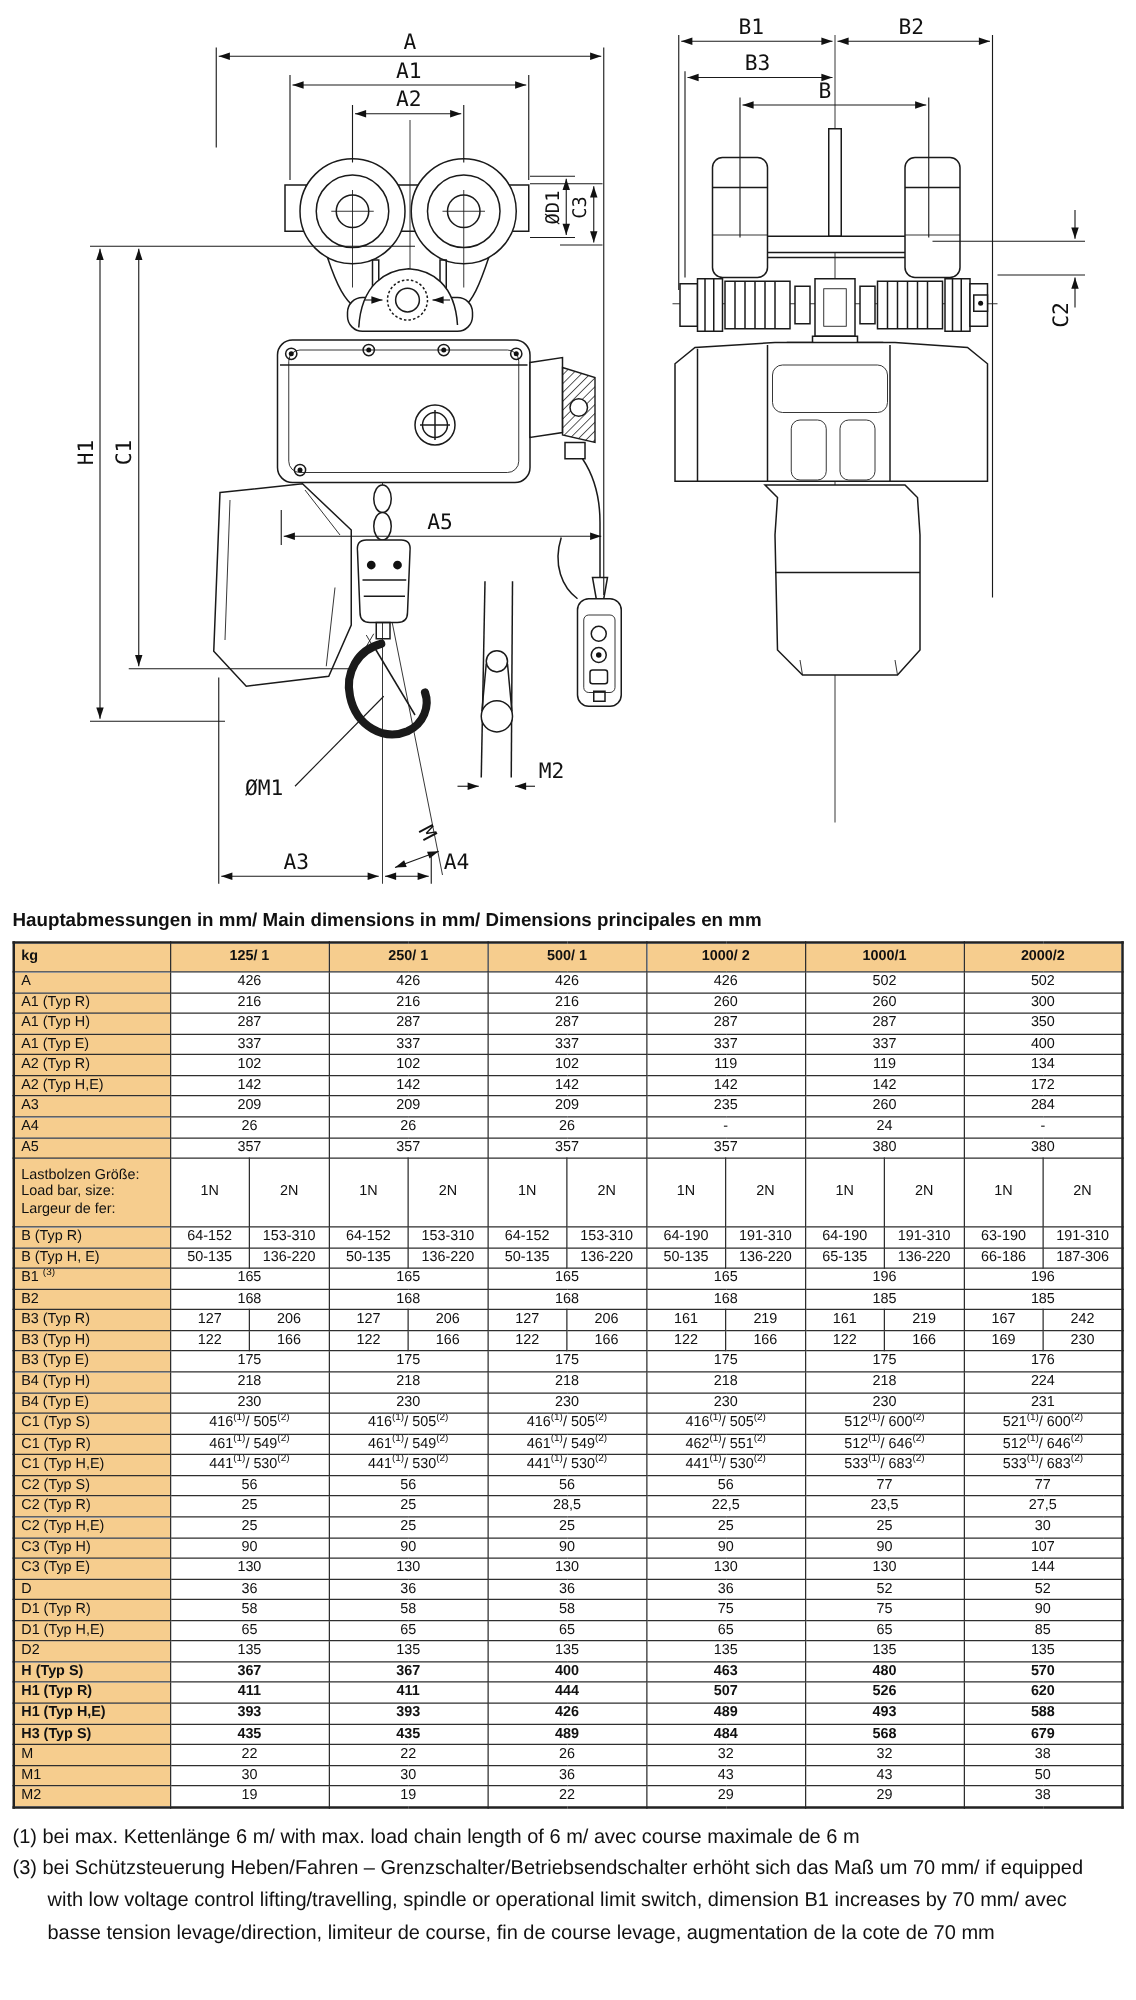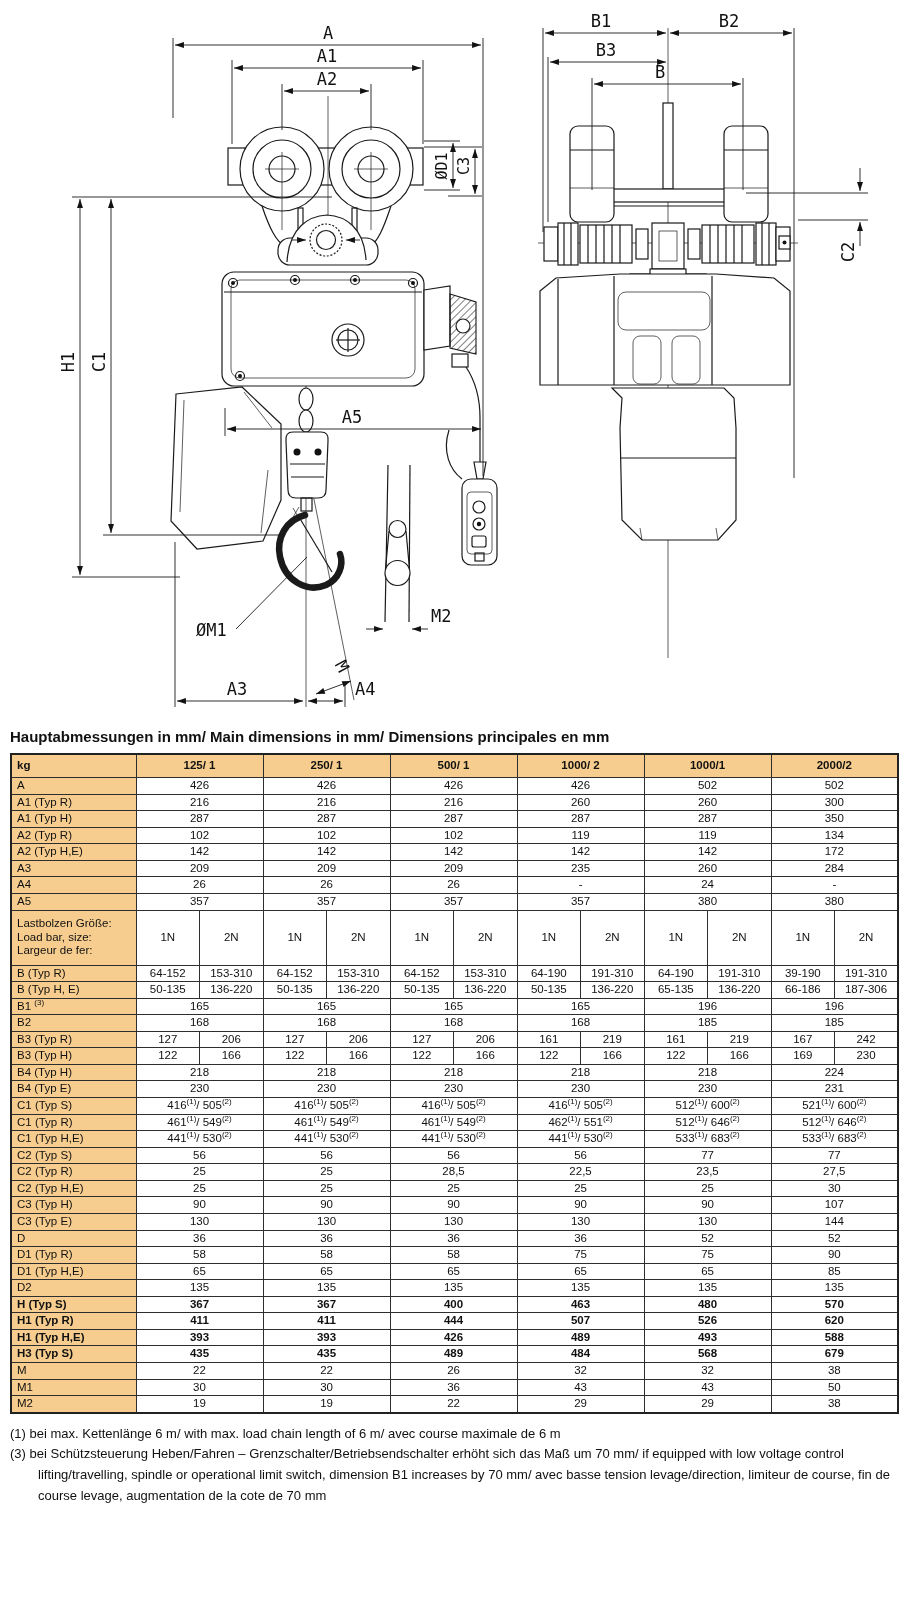--- a/index.html
+++ b/index.html
@@ -19,21 +19,21 @@
   #dim-table{border-collapse:collapse;margin-left:10px;width:888px;table-layout:fixed;
     font-family:"Liberation Sans",sans-serif;font-size:11.5px;line-height:1.18;border:2px solid #222;}
   #dim-table td,#dim-table th{border:1px solid #2e2e2e;padding:1px 3px;text-align:center;vertical-align:middle;color:#111;
     overflow:hidden;white-space:nowrap;}
   #dim-table .lbl{background:var(--tan);text-align:left;padding-left:5px;white-space:pre-line;}
   #dim-table thead th{background:var(--tan);font-weight:bold;height:20px;margin-top:44px;}
   #dim-table tr.boldrow td{font-weight:bold;}
   #dim-table tr.subhead td{height:52px;}
   #dim-table sup{font-size:8px;line-height:0;}
   
-  #footnotes{margin:10px 0 0 10px;font-size:13px;line-height:1.6;color:#111;width:880px;}
+  #footnotes{margin:10px 0 0 10px;font-size:16px;line-height:1.6;color:#111;width:880px;}
   #footnotes .fn{padding-left:28px;text-indent:-28px;}
 </style>
 </head>
 <body>
 
 <svg id="drawing" width="909" height="712" viewBox="0 0 909 712" xmlns="http://www.w3.org/2000/svg">
   <defs>
     <marker id="arr" viewBox="0 0 10 8" markerWidth="11" markerHeight="9" refX="9.5" refY="4" orient="auto-start-reverse">
       <path d="M0.5,1 L9.5,4 L0.5,7 Z" fill="#111"></path>
     </marker>
@@ -398,20 +398,29 @@
       <tr>
         <td class="lbl">A1 (Typ H)</td>
         <td colspan="2">287</td>
         <td colspan="2">287</td>
         <td colspan="2">287</td>
         <td colspan="2">287</td>
         <td colspan="2">287</td>
         <td colspan="2">350</td>
       </tr>
       <tr>
+        <td class="lbl">A1 (Typ E)</td>
+        <td colspan="2">337</td>
+        <td colspan="2">337</td>
+        <td colspan="2">337</td>
+        <td colspan="2">337</td>
+        <td colspan="2">337</td>
+        <td colspan="2">400</td>
+      </tr>
+      <tr>
         <td class="lbl">A2 (Typ R)</td>
         <td colspan="2">102</td>
         <td colspan="2">102</td>
         <td colspan="2">102</td>
         <td colspan="2">119</td>
         <td colspan="2">119</td>
         <td colspan="2">134</td>
       </tr>
       <tr>
         <td class="lbl">A2 (Typ H,E)</td>
@@ -471,21 +480,21 @@
         <td>64-152</td>
         <td>153-310</td>
         <td>64-152</td>
         <td>153-310</td>
         <td>64-152</td>
         <td>153-310</td>
         <td>64-190</td>
         <td>191-310</td>
         <td>64-190</td>
         <td>191-310</td>
-        <td>39-190</td>
+        <td>63-190</td>
         <td>191-310</td>
       </tr>
       <tr>
         <td class="lbl">B (Typ H, E)</td>
         <td>50-135</td>
         <td>136-220</td>
         <td>50-135</td>
         <td>136-220</td>
         <td>50-135</td>
         <td>136-220</td>
@@ -538,20 +547,29 @@
         <td>122</td>
         <td>166</td>
         <td>122</td>
         <td>166</td>
         <td>122</td>
         <td>166</td>
         <td>169</td>
         <td>230</td>
       </tr>
       <tr>
+        <td class="lbl">B3 (Typ E)</td>
+        <td colspan="2">175</td>
+        <td colspan="2">175</td>
+        <td colspan="2">175</td>
+        <td colspan="2">175</td>
+        <td colspan="2">175</td>
+        <td colspan="2">176</td>
+      </tr>
+      <tr>
         <td class="lbl">B4 (Typ H)</td>
         <td colspan="2">218</td>
         <td colspan="2">218</td>
         <td colspan="2">218</td>
         <td colspan="2">218</td>
         <td colspan="2">218</td>
         <td colspan="2">224</td>
       </tr>
       <tr>
         <td class="lbl">B4 (Typ E)</td>

